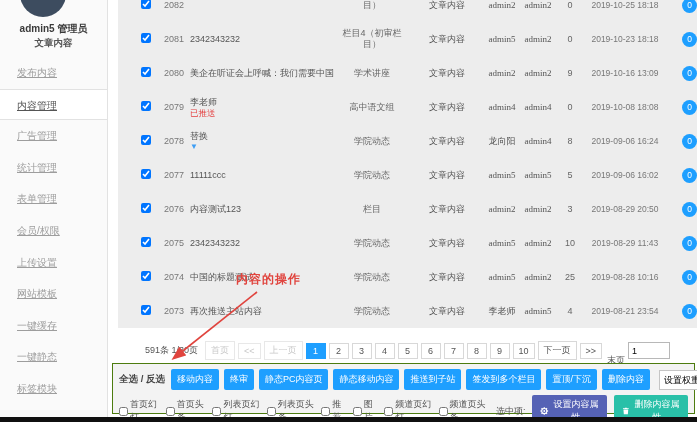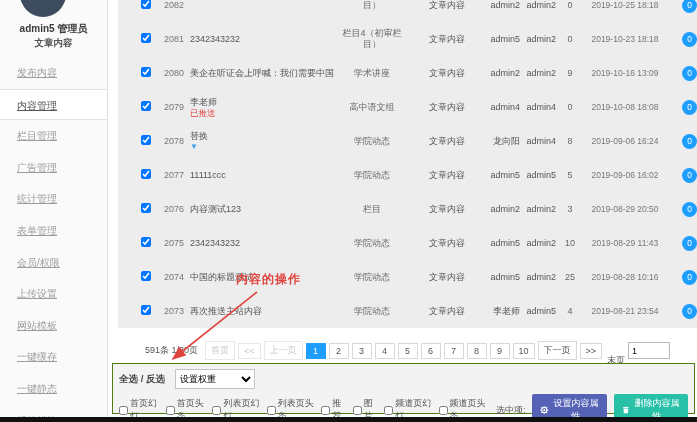--- a/index.html
+++ b/index.html
@@ -33,21 +33,21 @@
   .c.cbc input{width:10px;height:10px;margin:0;}
   .c.idc{width:32px;text-align:left;padding-left:6px;color:#777;}
   .c.titlec{width:144px;display:flex;flex-direction:column;justify-content:center;
     align-items:flex-start;line-height:11px;}
   .c.titlec .t{color:#555;}
   .flag{font-size:8.5px;line-height:10px;}
   .flag-pushed{color:#e43d3d;}
   .flag-down{color:#3e9ef5;font-size:8px;}
   .c.catc{width:76px;text-align:center;line-height:11px;color:#666;}
   .c.modelc{width:74px;text-align:center;color:#555;}
-  .c.authc{width:36px;text-align:right;color:#555;}
+  .c.authc{width:36px;text-align:center;color:#555;font-family:Liberation Serif, serif;}
   .c.clickc{width:28px;text-align:center;color:#666;}
   .c.datec{width:82px;text-align:center;font-size:8.5px;color:#777;}
   .c.badgec{width:47px;text-align:center;}
   .badge{display:inline-flex;align-items:center;justify-content:center;
     width:15px;height:15px;border-radius:50%;background:#1E9FFF;color:#fff;
     font-size:8.5px;cursor:pointer;}
   
   .pagebar{position:absolute;left:0;top:334px;width:579px;display:flex;
     justify-content:center;align-items:center;gap:3px;font-size:9px;color:#555;}
   .psummary{margin-right:4px;color:#555;}
@@ -88,21 +88,20 @@
 </head>
 <body>
 
 <div class="sidebar">
   <div class="avatar"></div>
   <div class="uname">admin5 管理员</div>
   <div class="logout">文章内容</div>
   <div class="smenu" id="smenu">
       <div class="sitem">发布内容</div>
       <div class="sitem active">内容管理</div>
-      <div class="sitem">栏目管理</div>
       <div class="sitem">广告管理</div>
       <div class="sitem">统计管理</div>
       <div class="sitem">表单管理</div>
       <div class="sitem">会员/权限</div>
       <div class="sitem">上传设置</div>
       <div class="sitem">网站模板</div>
       <div class="sitem">一键缓存</div>
       <div class="sitem">一键静态</div>
       <div class="sitem">标签模块</div>
     </div>
@@ -282,20 +281,30 @@
     <span class="pbtn">下一页</span>
     <span class="pbtn">&gt;&gt;</span>
     <span class="plast">末页</span>
     <input class="goto" value="1" style="">
   </div>
 </div>
 
 <div class="actionbox">
   <div class="arow1">
     <span class="selall">全选 / 反选</span>
+    <span id="abtns" style="display:inline-flex;gap:5px;">
+        <button class="ablue">移动内容</button>
+        <button class="ablue">终审</button>
+        <button class="ablue">静态PC内容页</button>
+        <button class="ablue">静态移动内容</button>
+        <button class="ablue">推送到子站</button>
+        <button class="ablue">签发到多个栏目</button>
+        <button class="ablue">置顶/下沉</button>
+        <button class="ablue">删除内容</button>
+      </span>
     <select class="wsel" id="wsel"><option>设置权重</option></select>
   </div>
   <div class="arow2">
     <span id="attrs" style="display:inline-flex;gap:7px;">
         <label class="attr">
     <input type="checkbox" style="">
     <span class="al">首页幻灯</span>
   </label>
         <label class="attr">
     <input type="checkbox" style="">

